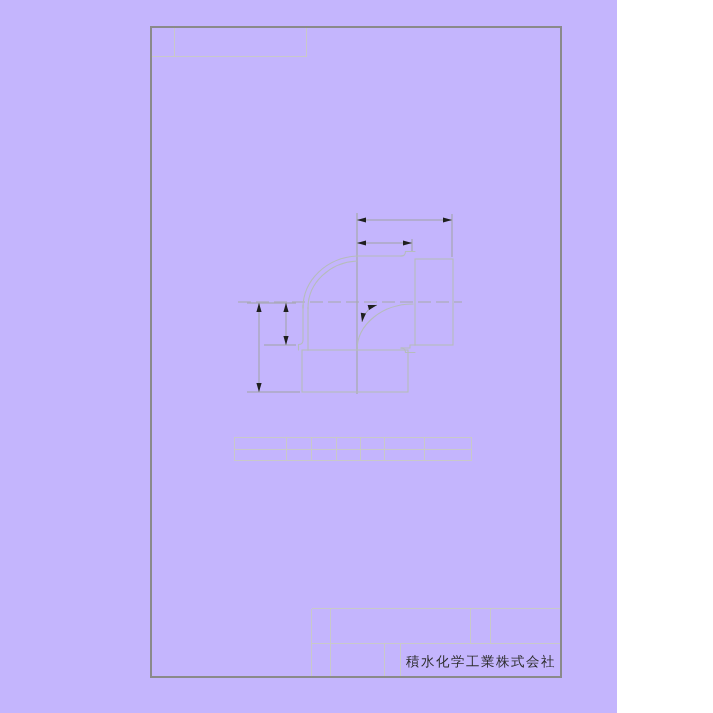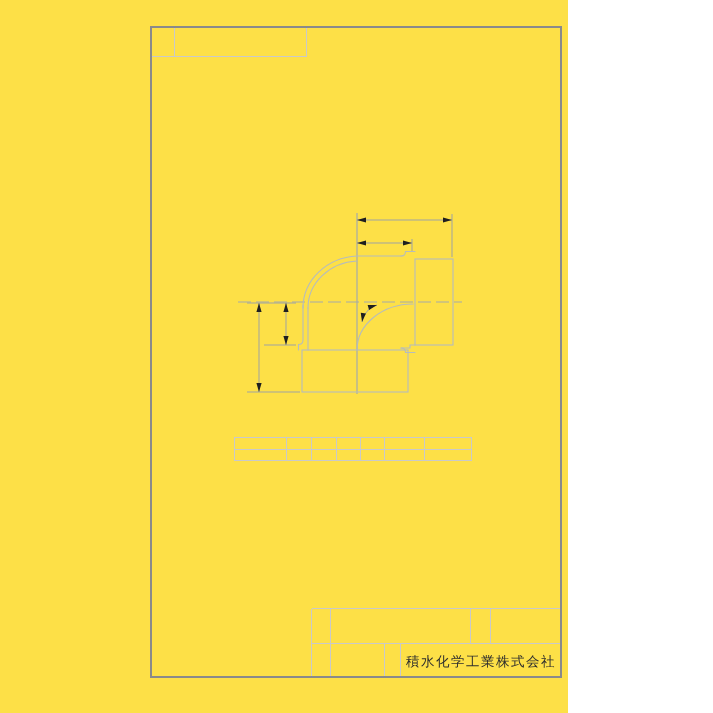--- a/index.html
+++ b/index.html
@@ -1,20 +1,20 @@
 <!DOCTYPE html>
 <html><head>
 <meta charset="utf-8">
 <style>
   html, body { margin: 0; padding: 0; background: #ffffff; }
   #canvas {
     position: relative;
-    width: 568px;
+    width: 617px;
     height: 713px;
-    background: #fde047;
+    background: #c4b5fd;
     font-family: "Liberation Sans", sans-serif;
     overflow: hidden;
   }
   svg text {
     font-family: "Liberation Sans", sans-serif;
     letter-spacing: 1.5px;
   }
 </style>
 </head>
 <body>

